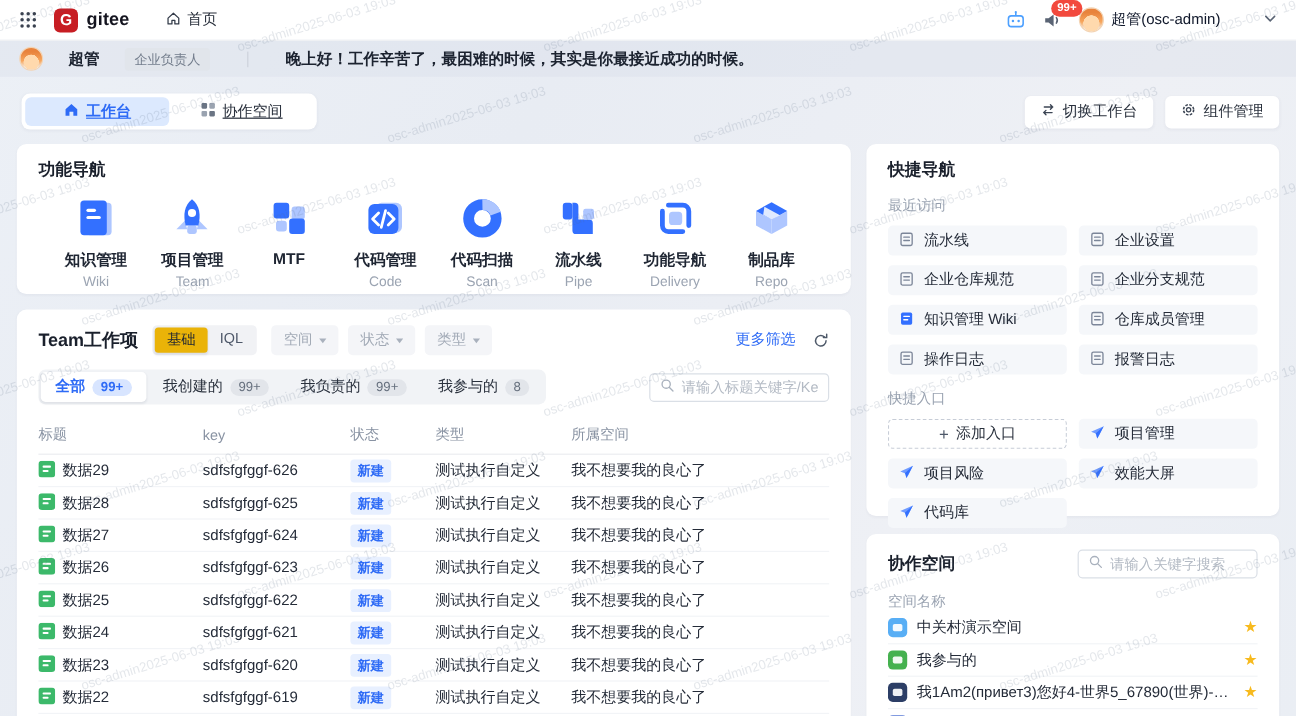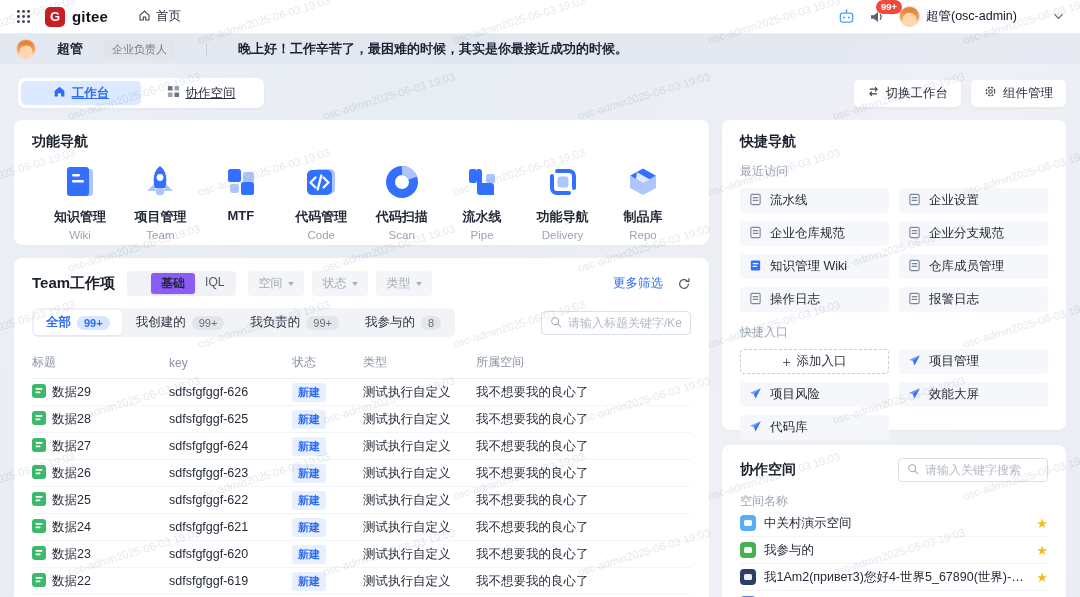--- a/index.html
+++ b/index.html
@@ -65,21 +65,21 @@
   .fi-icon { height:38px; display:flex; align-items:center; }
   .fi-label { margin-top:7px; font-size:13px; font-weight:bold; color:#1f2633; white-space:nowrap; }
   .fi-sub { margin-top:3px; font-size:11.5px; color:#9ba4b2; height:13px; }
 
   
   .work-card { left:14px; top:258px; width:695px; height:352px; padding:13px 18px; overflow:hidden; }
   .wi-header { display:flex; align-items:center; gap:12px; }
   .wi-title { font-size:15px; font-weight:bold; color:#1a202c; }
   .mode-toggle { display:flex; background:#f1f2f5; border-radius:4px; padding:2px; }
   .mode-btn { font-size:12px; padding:2px 10px; border-radius:3px; color:#4e5869; cursor:pointer; }
-  .mode-btn.active { background:#8b5cf6; color:#1f2633; font-weight:bold; box-shadow:0 1px 2px rgba(30,40,70,0.10);margin-left:22px; }
+  .mode-btn.active { background:#eab308; color:#1f2633; font-weight:normal; box-shadow:0 1px 2px rgba(30,40,70,0.10); }
   .dd-pills { display:flex; gap:8px; }
   .dd-pill { display:flex; align-items:center; gap:6px; font-size:12px; color:#a2aab6; background:#f4f5f8;
              border-radius:4px; padding:4px 10px; cursor:pointer; }
   .caret { width:0; height:0; border-left:3.5px solid transparent; border-right:3.5px solid transparent;
            border-top:4.5px solid #a9b1bd; display:inline-block; }
   .wi-right { margin-left:auto; display:flex; align-items:center; gap:14px; }
   .more-filter { font-size:12.5px; color:#2e6bf6; cursor:pointer; }
   .refresh-btn { display:inline-flex; cursor:pointer; }
 
   .wi-filter-row { display:flex; align-items:center; margin-top:12px; }

